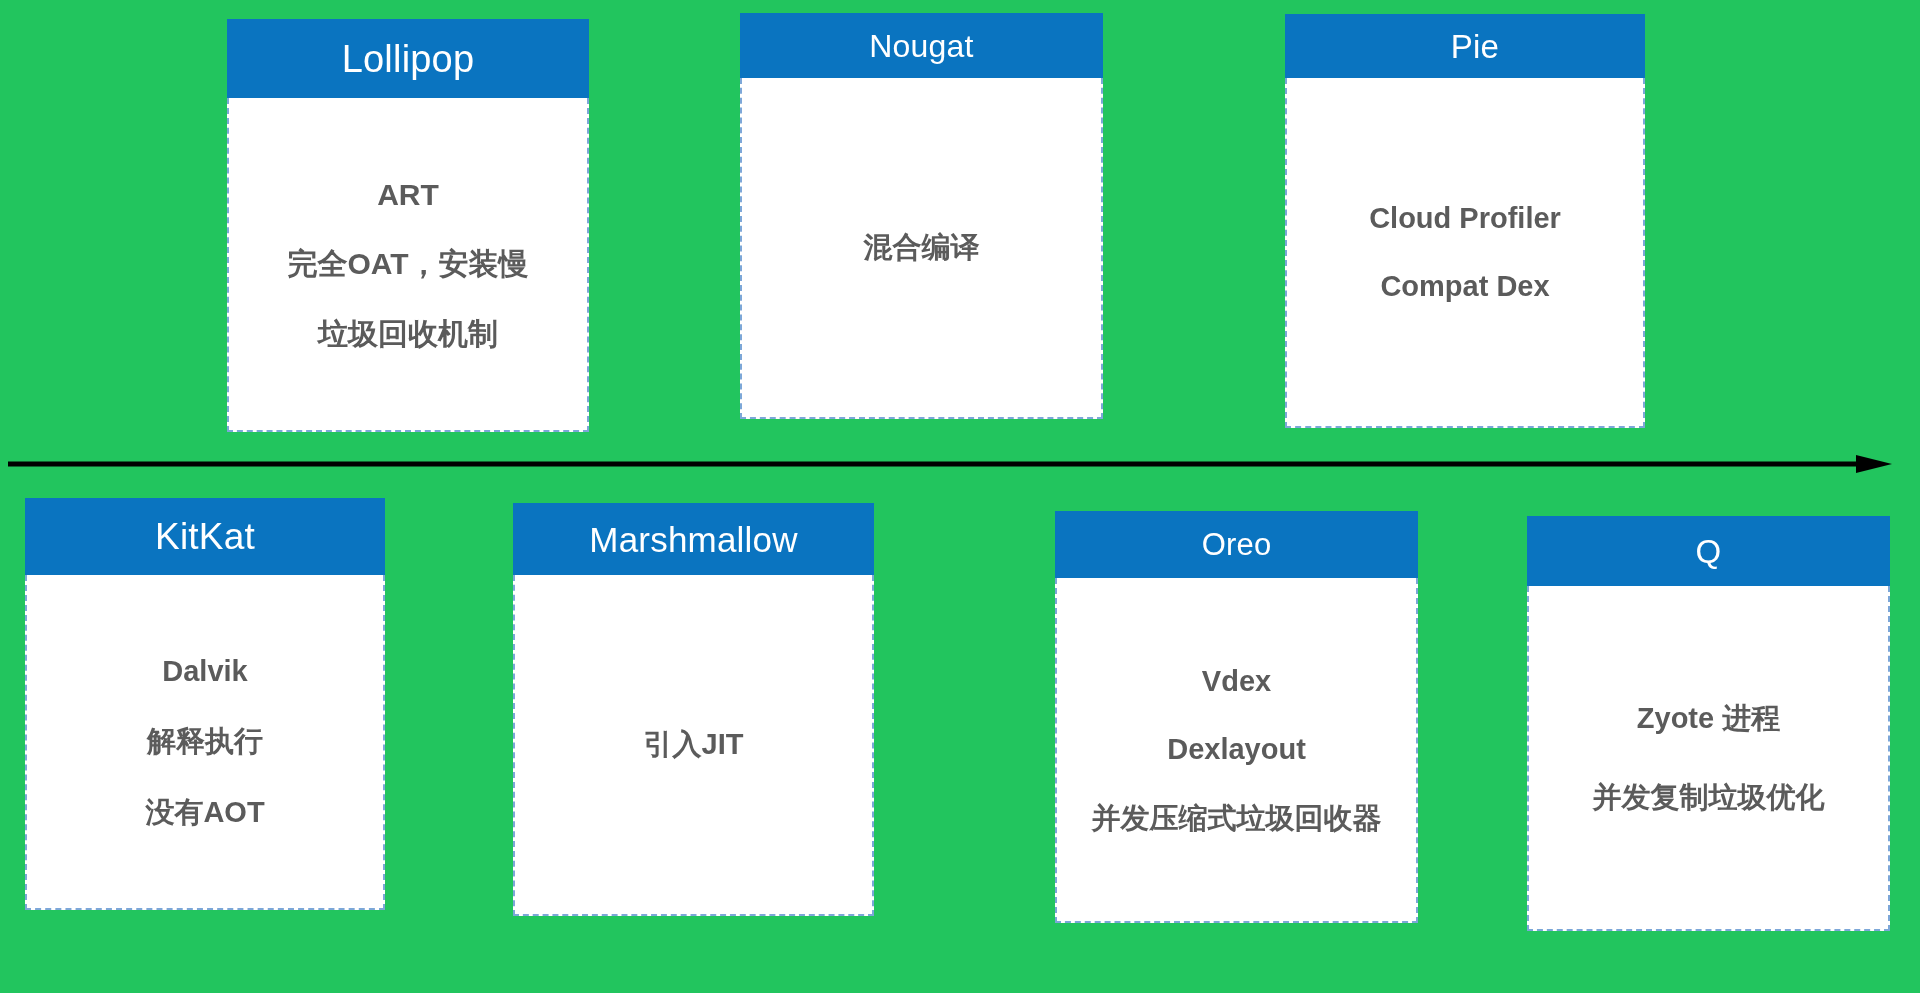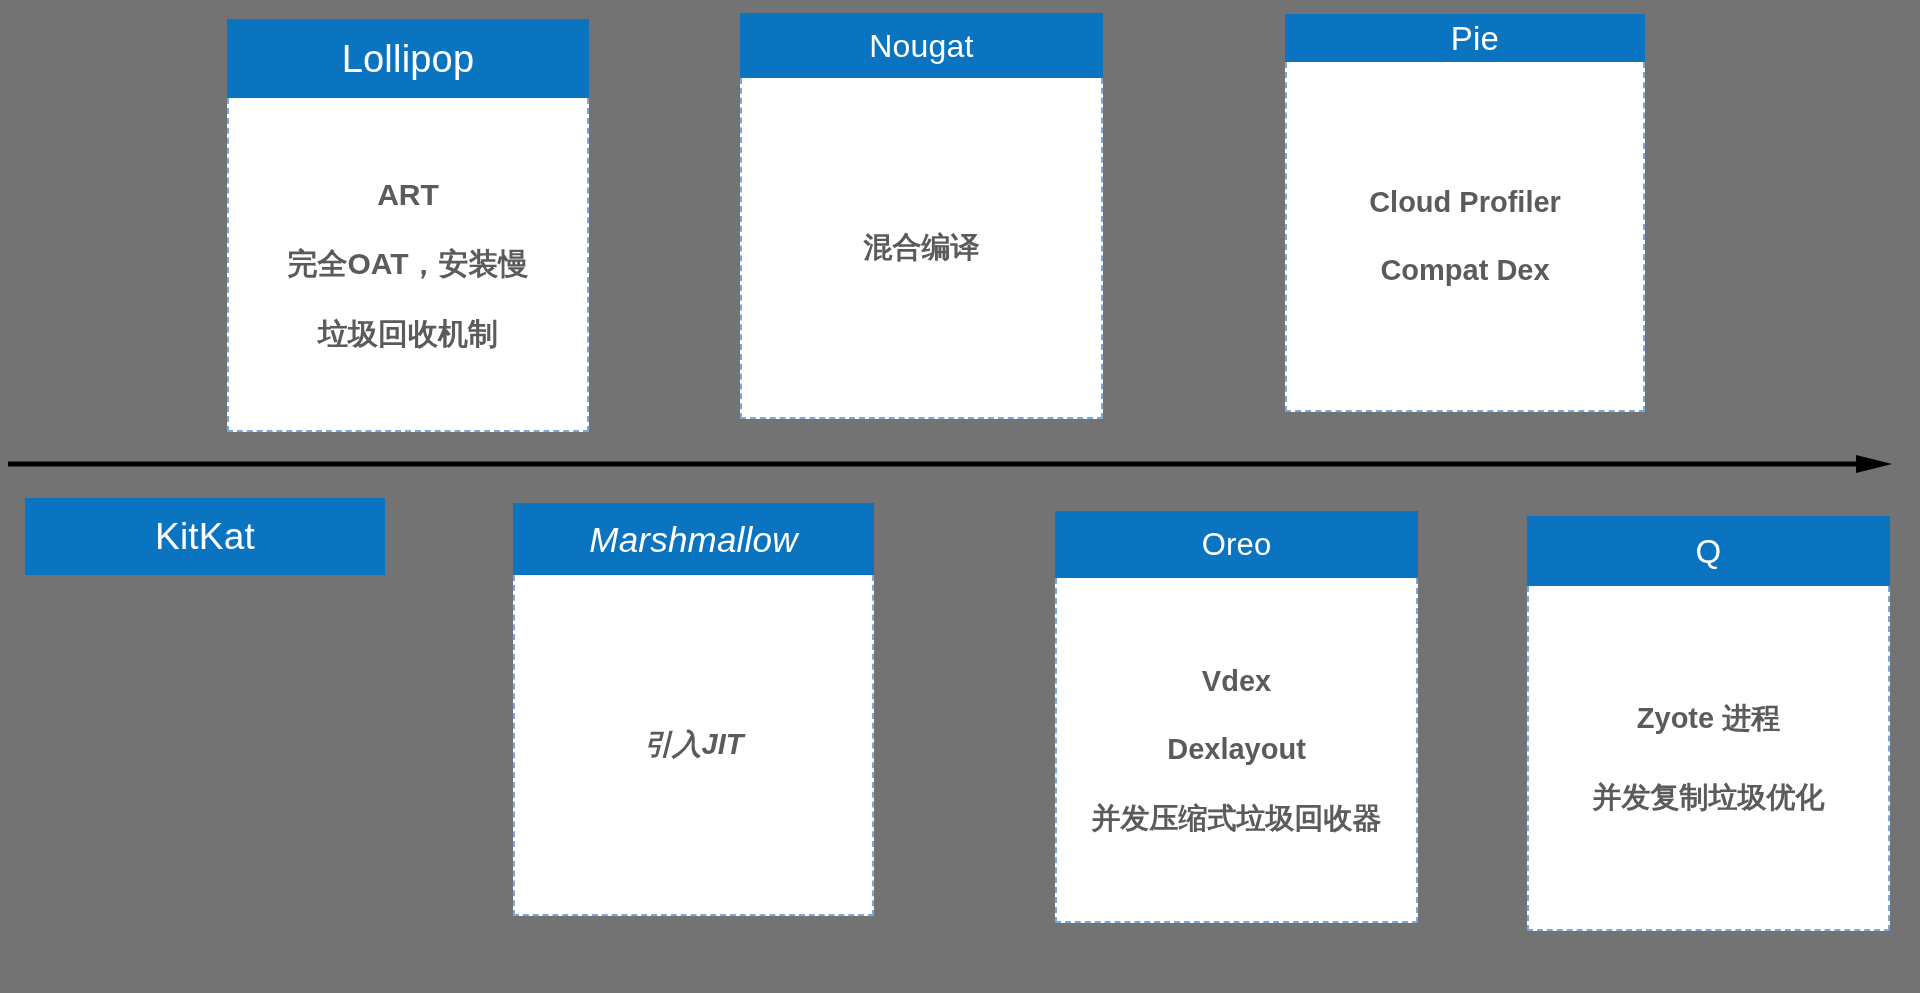--- a/index.html
+++ b/index.html
@@ -7,21 +7,21 @@
     width: 1920px;
     height: 993px;
     background: #ffffff;
     overflow: hidden;
     font-family: "Liberation Sans", "DejaVu Sans", sans-serif;
   }
   #stage {
     position: relative;
     width: 1920px;
     height: 993px;
-    background: #737373;
+    background: #22c55e;
   }
 
   
   .timeline-arrow {
     position: absolute;
     left: 8px;
     top: 455px;
     width: 1884px;
     height: 18px;
     pointer-events: none;
@@ -64,31 +64,31 @@
   #card-lollipop .card-header { height: 79px; font-size: 38px; }
   #card-lollipop .card-body   { height: 334px; }
   #card-lollipop .body-line   { font-size: 30px; margin: 17px 0; text-align: center; }
 
   #card-nougat { left: 740px; top: 13px; width: 363px; }
   #card-nougat .card-header { height: 65px; font-size: 32px; }
   #card-nougat .card-body   { height: 341px; }
   #card-nougat .body-line   { font-size: 29px; margin: 17px 0; }
 
   #card-pie { left: 1285px; top: 14px; width: 360px; }
-  #card-pie .card-header { height: 48px; font-size: 33px; padding-left: 20px; }
+  #card-pie .card-header { height: 64px; font-size: 33px; padding-left: 20px; }
   #card-pie .card-body   { height: 350px; }
   #card-pie .body-line   { font-size: 29px; margin: 17px 0; }
 
   
   #card-kitkat { left: 25px; top: 498px; width: 360px; }
   #card-kitkat .card-header { height: 77px; font-size: 37px; }
   #card-kitkat .card-body   { height: 335px; }
   #card-kitkat .body-line   { font-size: 29px; margin: 18px 0; }
 
-  #card-marshmallow { left: 513px; top: 503px; width: 361px; font-style: italic; }
+  #card-marshmallow { left: 513px; top: 503px; width: 361px; }
   #card-marshmallow .card-header { height: 72px; font-size: 35px; }
   #card-marshmallow .card-body   { height: 341px; }
   #card-marshmallow .body-line   { font-size: 29px; margin: 18px 0; }
 
   #card-oreo { left: 1055px; top: 511px; width: 363px; }
   #card-oreo .card-header { height: 67px; font-size: 31px; text-align: right; }
   #card-oreo .card-body   { height: 345px; }
   #card-oreo .body-line   { font-size: 29px; margin: 17px 0; }
 
   #card-q { left: 1527px; top: 516px; width: 363px; }
@@ -125,20 +125,25 @@
     </div>
   </div>
 
   <svg class="timeline-arrow" viewBox="0 0 1884 18" preserveAspectRatio="none">
     <line x1="0" y1="9" x2="1856" y2="9" stroke="#000000" stroke-width="5"></line>
     <polygon points="1848,0 1884,9 1848,18" fill="#000000"></polygon>
   </svg>
 
   <div class="version-card" id="card-kitkat">
     <div class="card-header">KitKat</div>
+    <div class="card-body">
+      <div class="body-line">Dalvik</div>
+      <div class="body-line">解释执行</div>
+      <div class="body-line">没有AOT</div>
+    </div>
   </div>
 
   <div class="version-card" id="card-marshmallow">
     <div class="card-header">Marshmallow</div>
     <div class="card-body">
       <div class="body-line">引入JIT</div>
     </div>
   </div>
 
   <div class="version-card" id="card-oreo">

